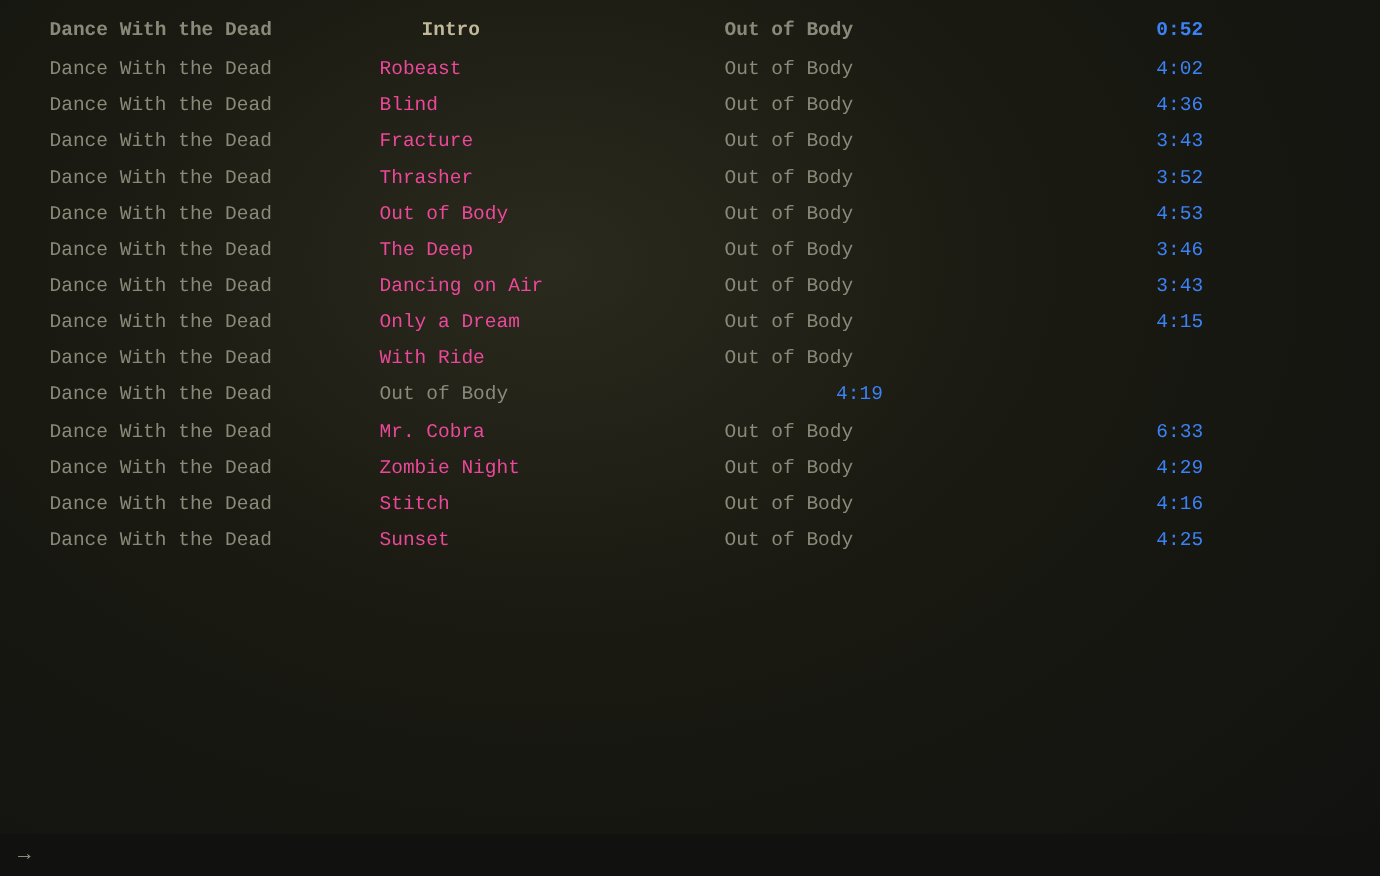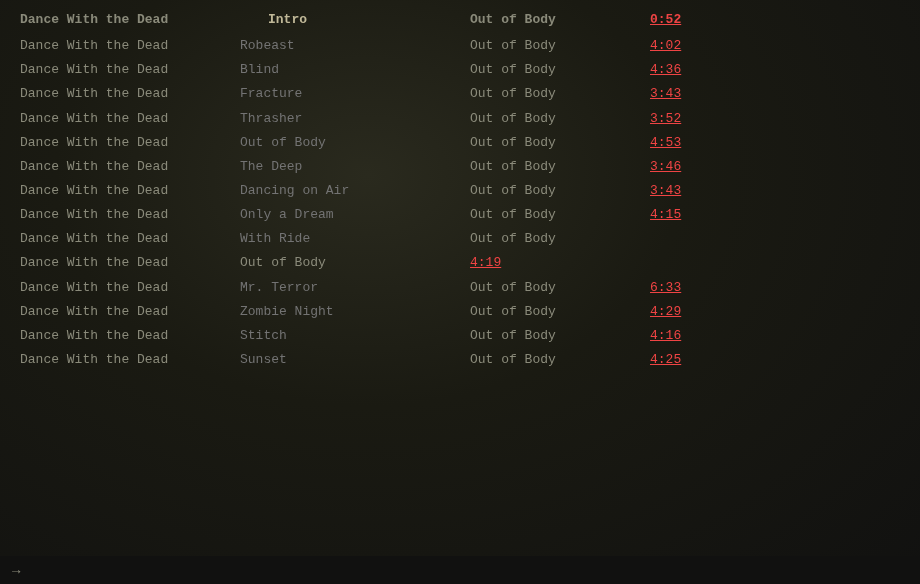--- a/index.html
+++ b/index.html
@@ -20,46 +20,45 @@
       position: relative;
     }
 
     .table-container {
       padding: 8px 0 0 0;
     }
 
     .table-row {
       display: grid;
       grid-template-columns: 220px 230px 180px 1fr;
-      padding: 2px 10px 2px 20px;
+      padding: 2px 10px 2px 33px;
       line-height: 1.55;
     }
 
     .table-row.header {
       color: #c0b898;
       font-weight: bold;
       margin-bottom: 2px;
     }
 
     .table-row .col-artist {
       color: #8a8a7a;
     }
 
     .table-row .col-title {
-      color: #737373;
+      color: #ec4899;
     }
 
     .table-row .col-album {
       color: #8a8a7a;
     }
 
     .table-row .col-duration {
-      text-align: left;
-      color: #ef4444;
-      text-decoration: underline;
+      text-align: center;
+      color: #3b82f6;
     }
 
     .table-row.header .col-title {
       color: #c0b898;
       margin-left: 28px;
     }
 
     .bottom-bar {
       position: absolute;
       bottom: 0;
@@ -141,21 +140,21 @@
       <span class="col-title">With Ride</span>
       <span class="col-album">Out of Body</span>
     </div>
     <div class="table-row">
       <span class="col-artist">Dance With the Dead</span>
       <span class="col-album">Out of Body</span>
       <span class="col-duration">4:19</span>
     </div>
     <div class="table-row">
       <span class="col-artist">Dance With the Dead</span>
-      <span class="col-title">Mr. Terror</span>
+      <span class="col-title">Mr. Cobra</span>
       <span class="col-album">Out of Body</span>
       <span class="col-duration">6:33</span>
     </div>
     <div class="table-row">
       <span class="col-artist">Dance With the Dead</span>
       <span class="col-title">Zombie Night</span>
       <span class="col-album">Out of Body</span>
       <span class="col-duration">4:29</span>
     </div>
     <div class="table-row">

